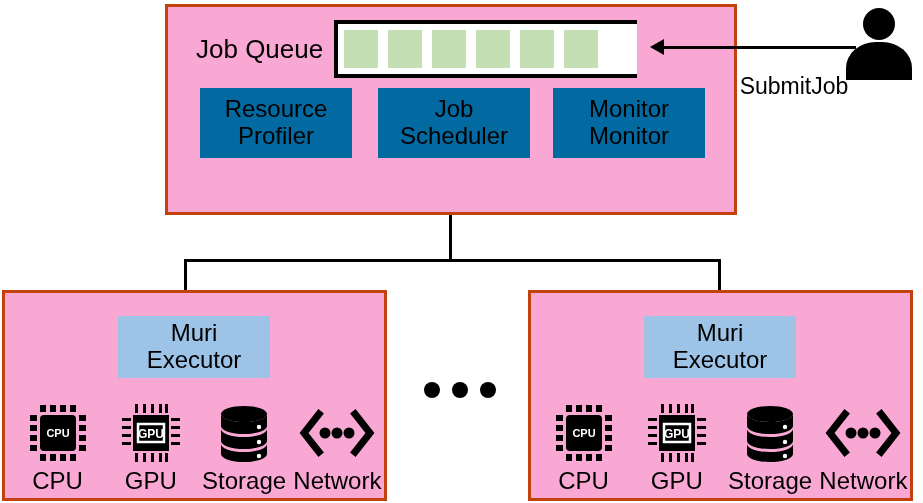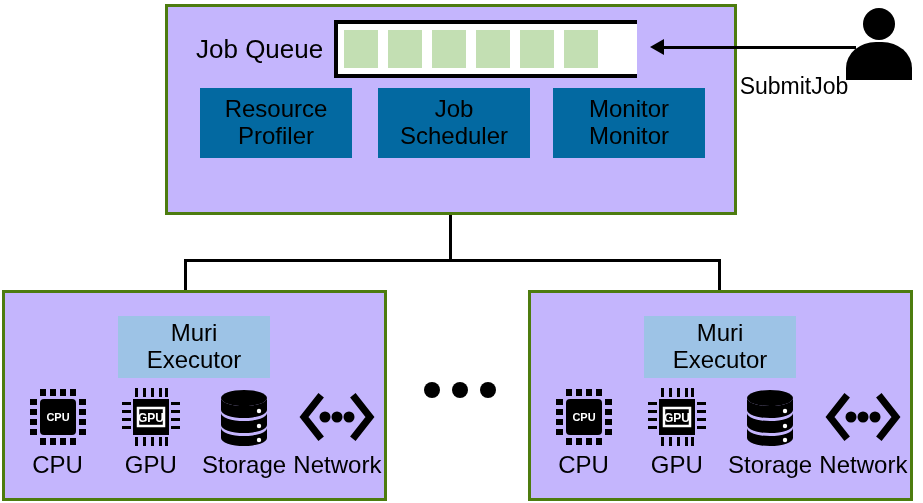--- a/index.html
+++ b/index.html
@@ -18,23 +18,23 @@
     height: 503px;
     background: #ffffff;
     overflow: hidden;
     padding-left: 46px;
   }
 
   
   .abs { position: absolute; }
   .box-outline {
     position: absolute;
-    border: 3px solid #4d7c0f;
+    border: 3px solid #c2410c;
     box-sizing: border-box;
-    background: #c4b5fd;
+    background: #f9a8d4;
   }
   .center-txt {
     display: flex;
     align-items: center;
     justify-content: center;
     text-align: center;
     line-height: 1.12;
   }
   .line-h { position: absolute; background: #000000; height: 3px; }
   .line-v { position: absolute; background: #000000; width: 3px; }
@@ -146,21 +146,21 @@
     left: 113px;
     width: 152px; height: 62px;
     background: #9dc3e6;
     font-size: 24px;
   }
   .resource-row {
     position: absolute;
     left: 6px; top: 92px;
     width: 373px; height: 108px;
     display: flex;
-    align-items: flex-start;
+    align-items: flex-end;
     justify-content: space-around;
   }
   .resource-item {
     width: 86px;
     display: flex;
     flex-direction: column;
     align-items: center;
   }
   .resource-glyph {
     height: 64px;

